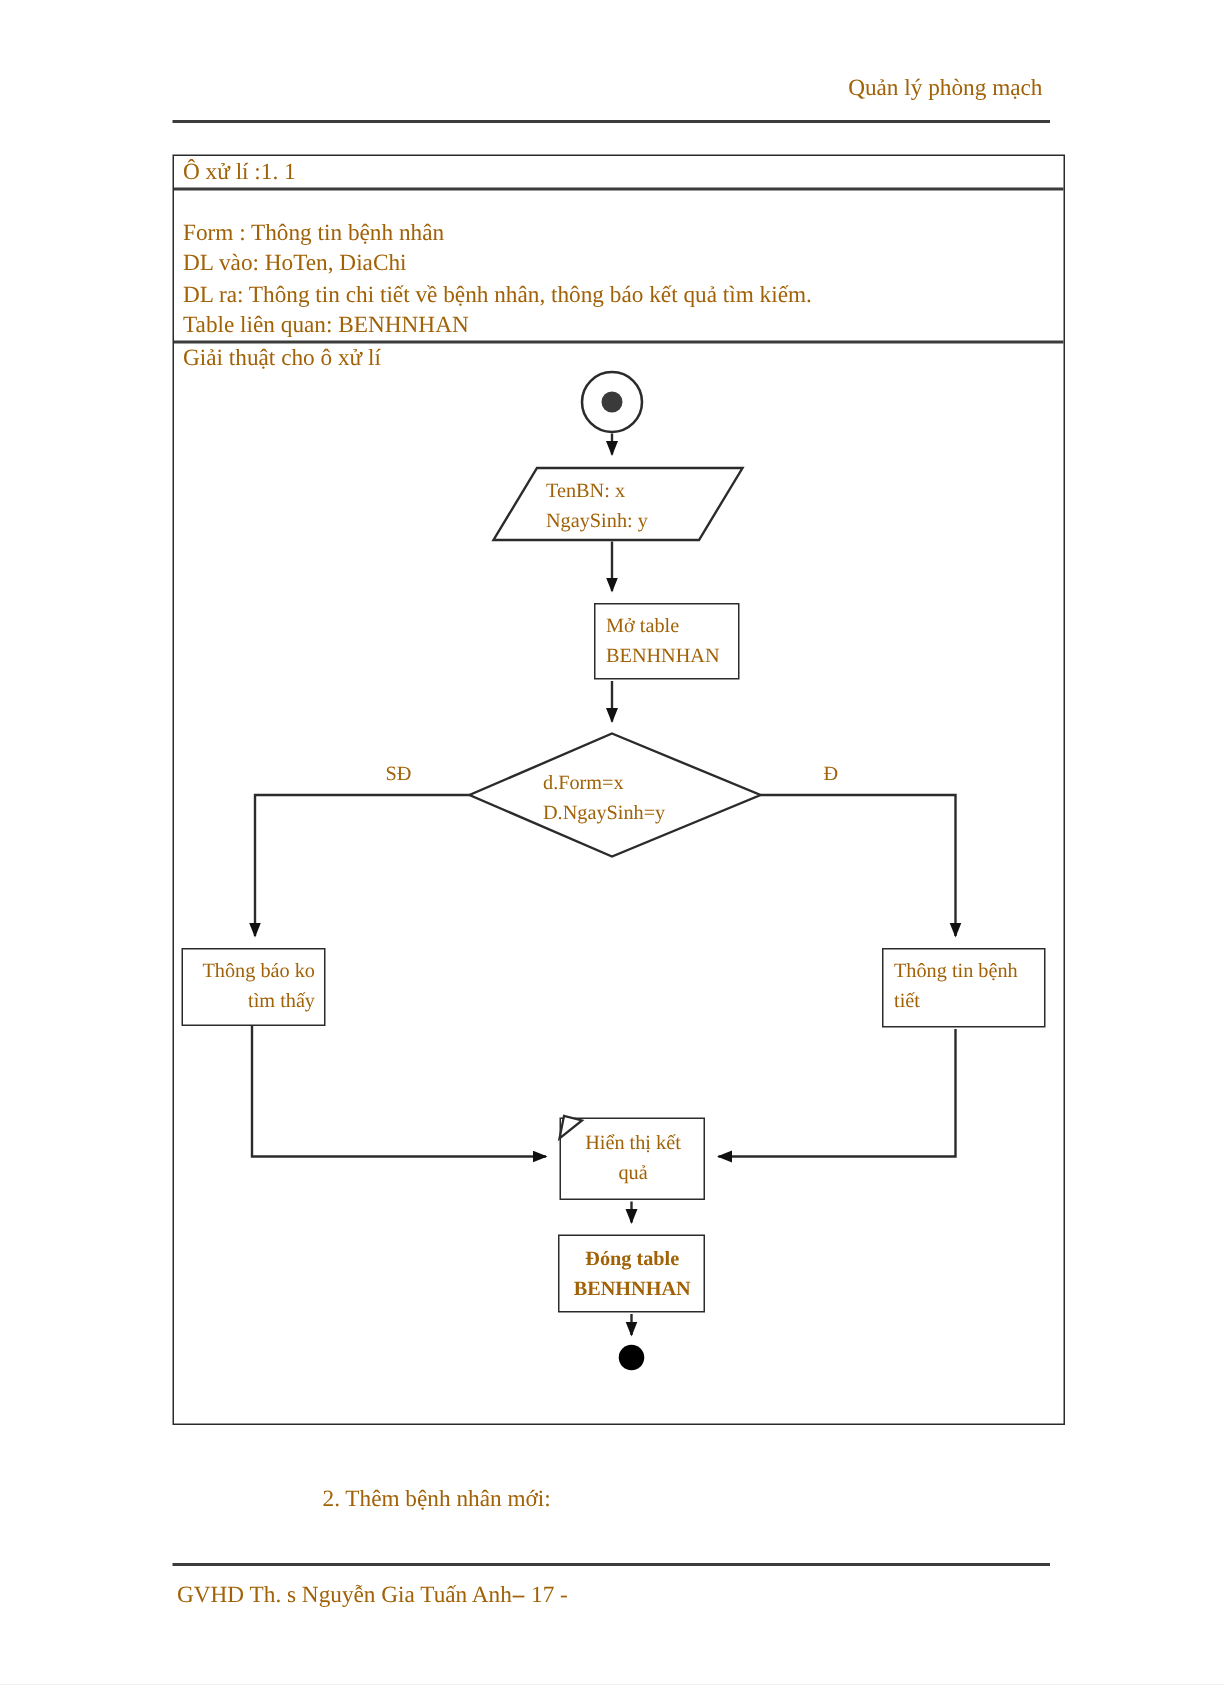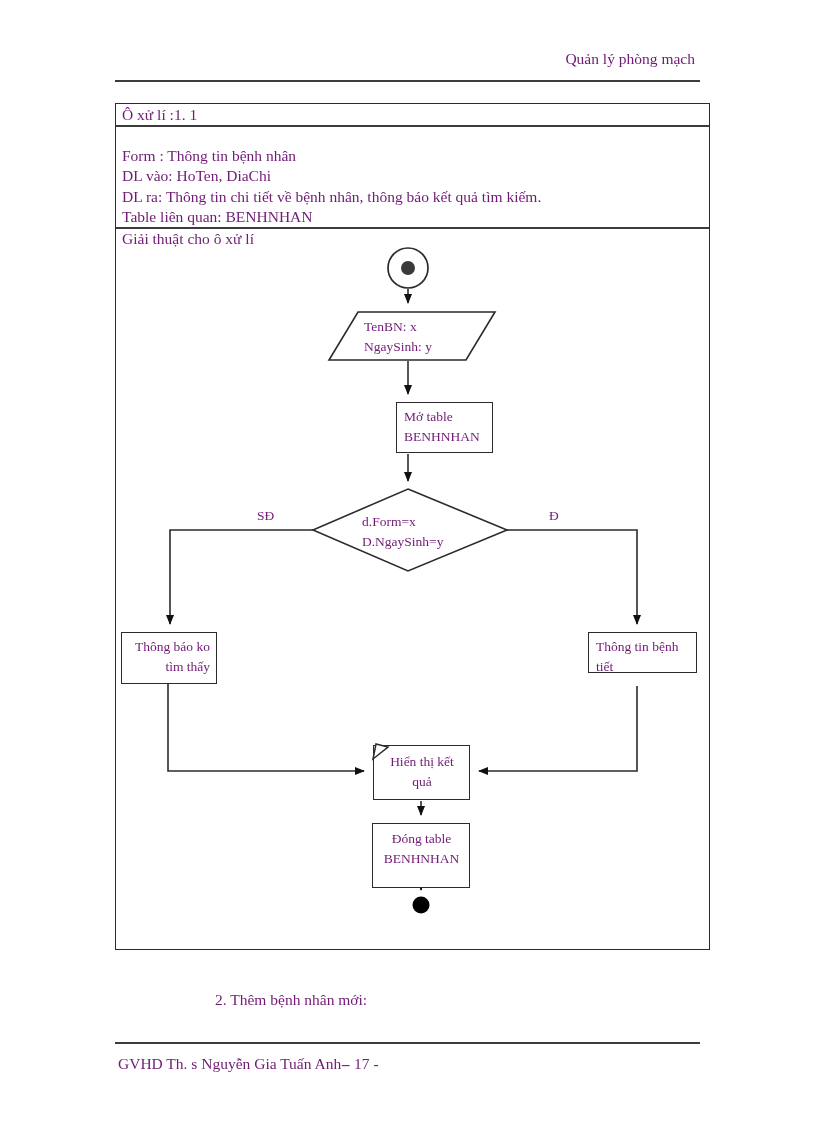--- a/index.html
+++ b/index.html
@@ -1,18 +1,18 @@
 <!DOCTYPE html>
 <html><head>
 <meta charset="utf-8">
 <style>
   html,body{margin:0;padding:0;background:#e8e8e8;}
   .page{
     position:relative;width:816px;height:1123px;background:#ffffff;
-    font-family:"Liberation Serif","DejaVu Serif",serif;color:#701a75;
+    font-family:"Liberation Serif","DejaVu Serif",serif;color:#a16207;
     overflow:hidden;margin:0 auto;
   }
   .abs{position:absolute;}
   .rule{position:absolute;height:2px;background:#3c3c3c;}
   .sep{position:absolute;height:1.5px;background:#3c3c3c;}
   .bodytext{font-size:15.5px;line-height:20.5px;white-space:nowrap;}
   .flowtext{position:absolute;font-size:13.5px;line-height:20px;white-space:nowrap;z-index:3;}
   .fbox{
     position:absolute;border:1.6px solid #2b2b2b;background:#fff;
     box-sizing:border-box;font-size:13.5px;line-height:20px;z-index:2;
@@ -100,38 +100,38 @@
   <div class="flowtext" style="left:257px;top:506px;">SĐ</div>
   <div class="flowtext" style="left:549px;top:506px;">Đ</div>
 
   <div class="fbox" style="left:121px;top:632px;width:96px;height:52px;text-align:right;">
     <div class="inner">
       <div>Thông báo ko</div>
       <div>tìm thấy</div>
     </div>
   </div>
 
-  <div class="fbox" style="left:588px;top:632px;width:109px;height:41px;">
+  <div class="fbox" style="left:588px;top:632px;width:109px;height:53px;">
     <div class="inner">
       <div>Thông tin bệnh</div>
       <div>tiết</div>
     </div>
   </div>
 
   <div class="fbox center" style="left:373px;top:745px;width:97px;height:55px;">
     <div class="inner" style="padding-top:6px;">
       <div>Hiển thị kết</div>
       <div>quả</div>
     </div>
   </div>
   <svg class="fold" style="left:366px;top:737px;" width="30" height="26" viewBox="0 0 30 26">
     <polygon points="7,22 10,7 22,10" fill="#ffffff" stroke="#2b2b2b" stroke-width="1.5"></polygon>
   </svg>
 
-  <div class="fbox center" style="left:372px;top:823px;width:98px;height:65px;">
+  <div class="fbox center" style="left:372px;top:823px;width:98px;height:52px;font-weight:bold;">
     <div class="inner" style="padding-top:5px;">
       <div>Đóng table</div>
       <div>BENHNHAN</div>
     </div>
   </div>
 
   <div class="abs bodytext" style="left:215px;top:990px;">2. Thêm bệnh nhân mới:</div>
 
   <div class="rule" style="left:115px;top:1042px;width:585px;"></div>
   <div class="abs bodytext" style="left:118px;top:1054px;">GVHD Th. s Nguyễn Gia Tuấn Anh-</div>

